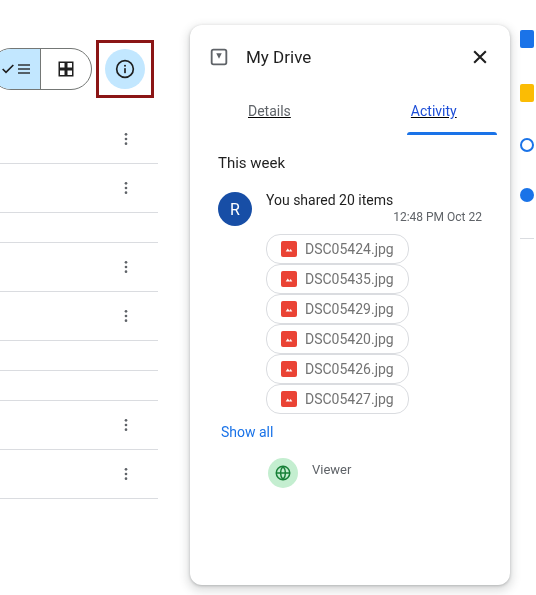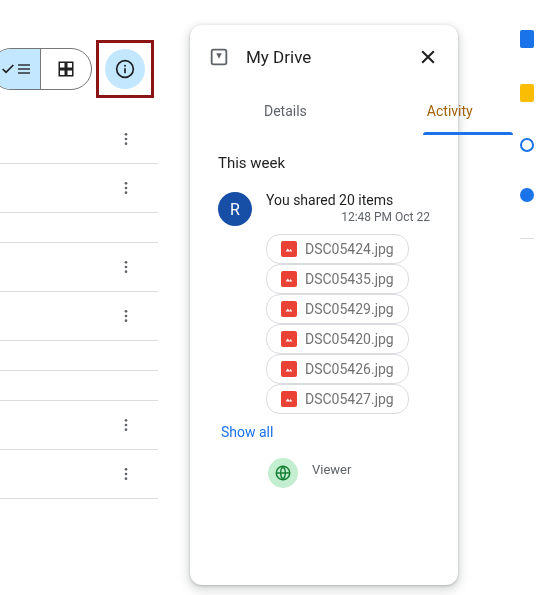--- a/index.html
+++ b/index.html
@@ -79,21 +79,21 @@
       align-items: center;
       justify-content: center;
       cursor: pointer;
     }
     
     
     .side-panel {
       position: absolute;
       left: 190px;
       top: 25px;
-      width: 268px;
+      width: 320px;
       height: 560px;
       background: #fff;
       border-radius: 12px;
       box-shadow: 0 1px 3px rgba(60,64,67,.3), 0 4px 8px 3px rgba(60,64,67,.15);
     }
     .panel-header {
       display: flex;
       align-items: center;
       padding: 20px 18px;
       gap: 16px;
@@ -107,33 +107,34 @@
       width: 24px;
       height: 24px;
       cursor: pointer;
       display: flex;
       align-items: center;
       justify-content: center;
     }
     
     .tabs {
       display: flex;
-      padding: 0 34px;
+      padding: 0 18px;
       gap: 40px;
       border-bottom: 1px solid transparent;
+      text-decoration: underline;
     }
     .tab {
       padding: 14px 40px 14px 40px;
       font-size: 14px;
       color: #5f6368;
       cursor: pointer;
       position: relative;
     }
     .tab.active {
-      color: #a16207;
+      color: #1d4ed8;
     }
     .tab.active::after {
       content: '';
       position: absolute;
       bottom: -2px;
       left: 36px;
       right: 0px;
       height: 3px;
       background: #1a73e8;
       border-radius: 3px 3px 0 0;

